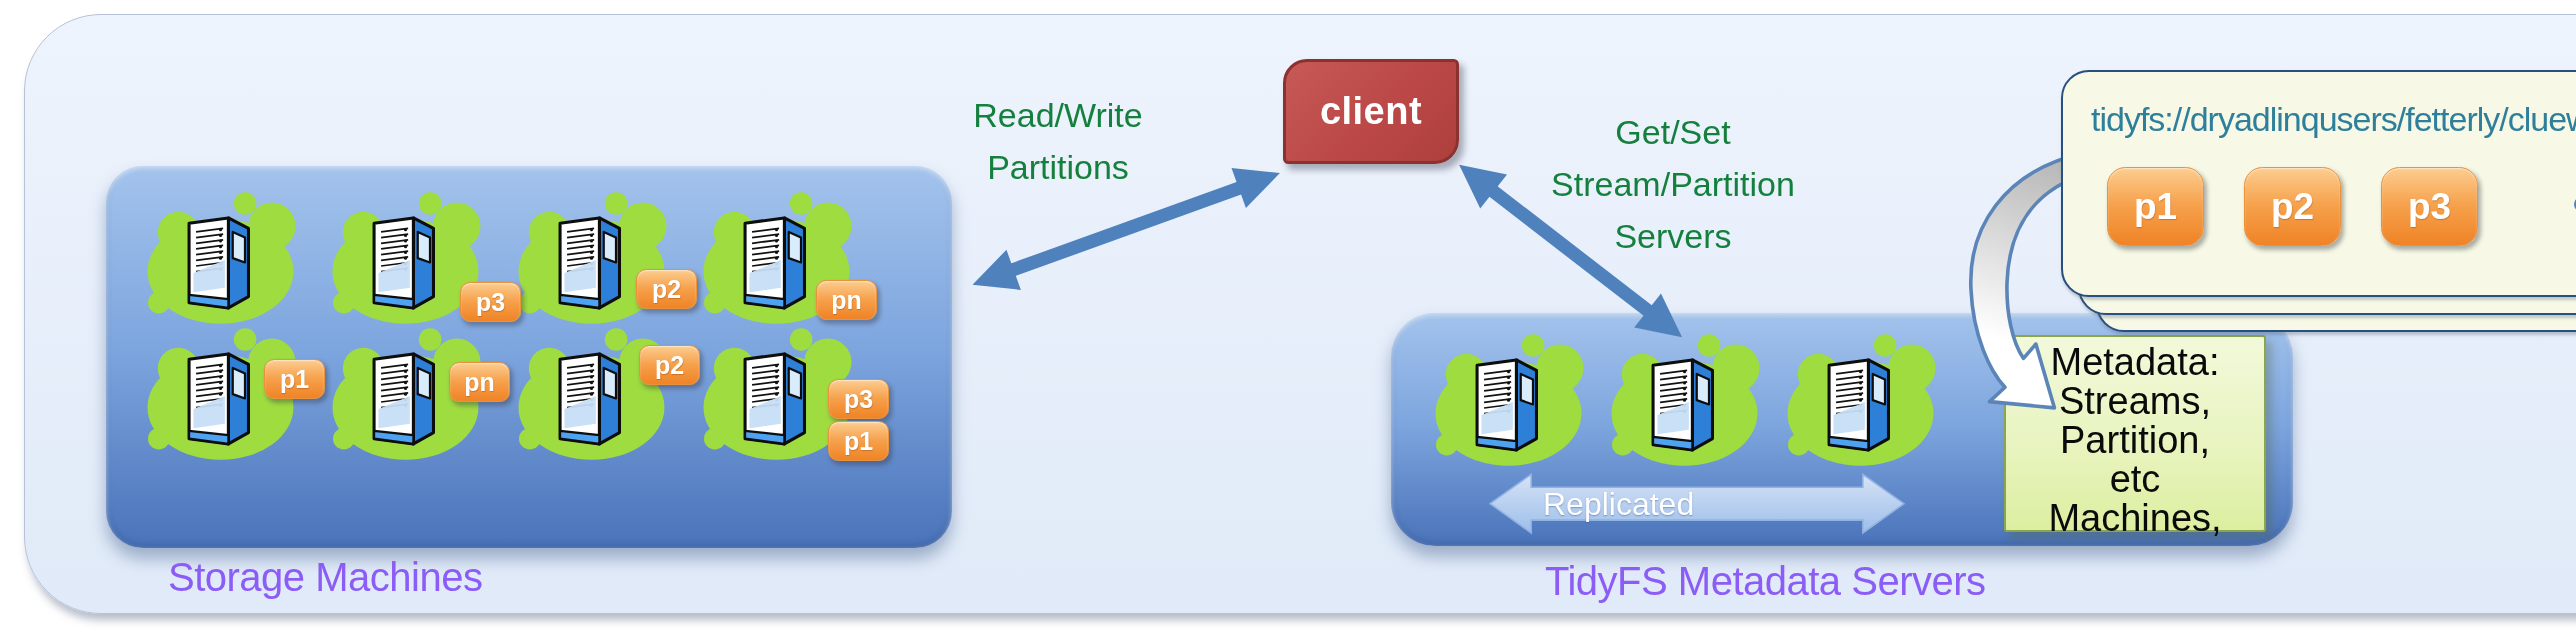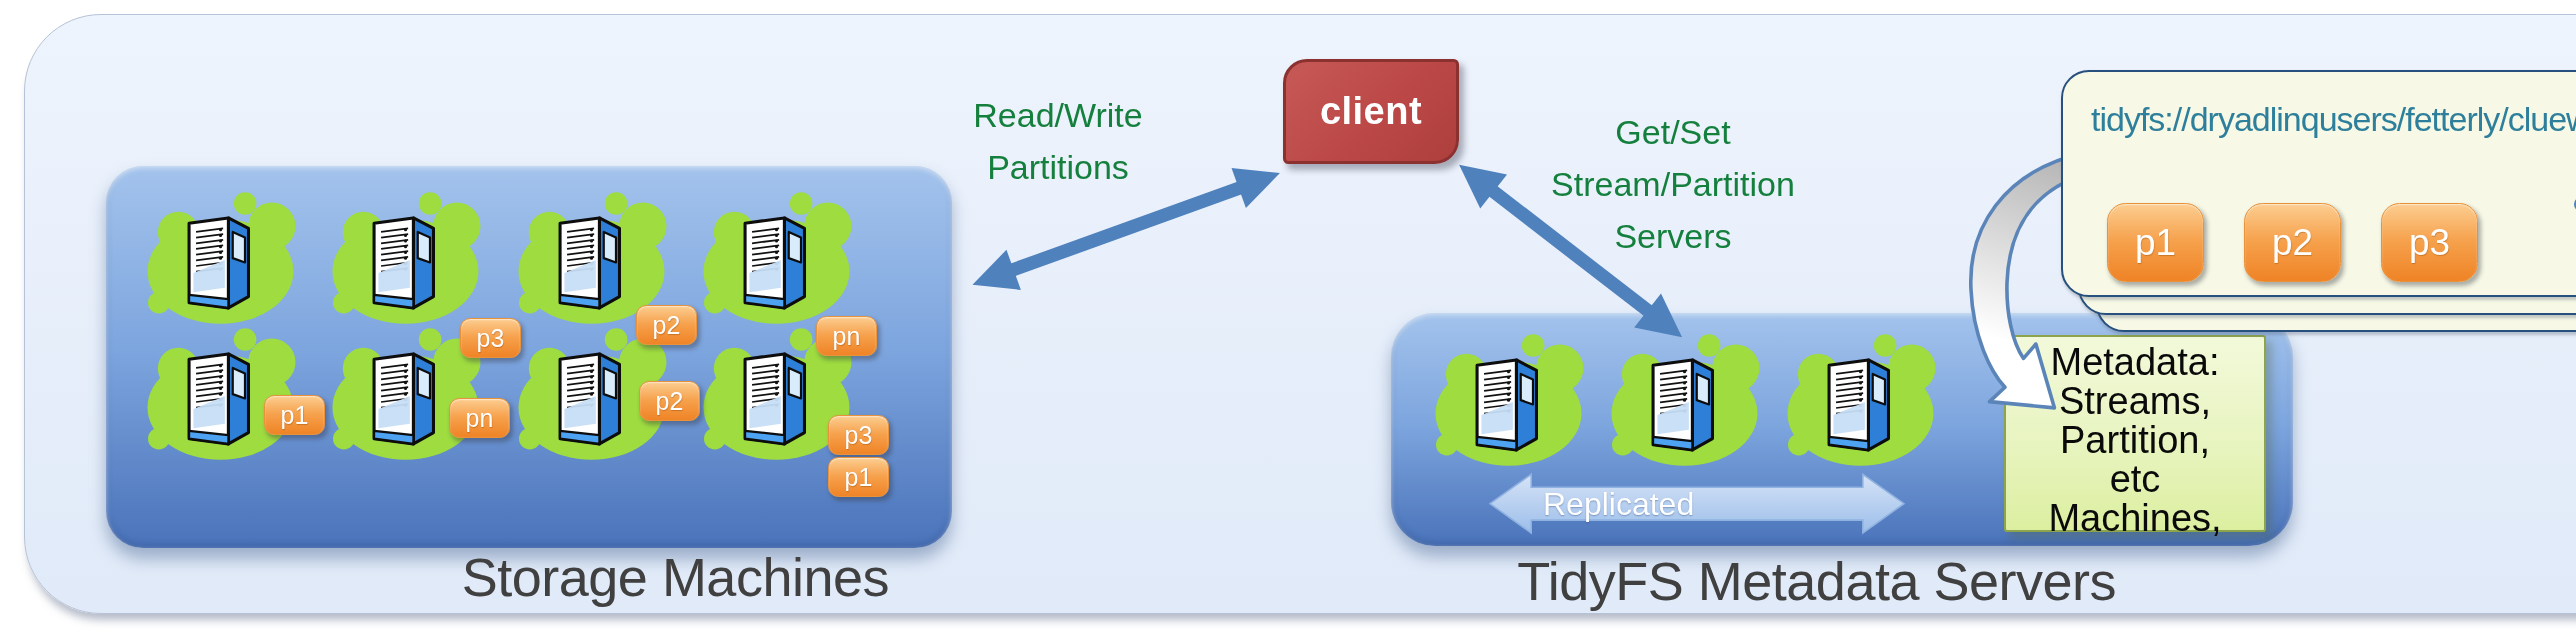--- a/index.html
+++ b/index.html
@@ -19,43 +19,42 @@
     position:absolute;border-radius:47px;
     background:linear-gradient(180deg,#a3c3ec 0%,#7da5de 48%,#4a73ba 100%);
     box-shadow:0 10.3px 15.5px rgba(45,75,125,.38), inset 0 2.1px 5.2px rgba(255,255,255,.55), inset 0 -3.1px 7.2px rgba(25,45,90,.22);
   }
   #storage-box{left:106px;top:166px;width:846px;height:382px;border-radius:37px;}
   #metadata-box{left:1391px;top:313px;width:902px;height:233px;border-radius:44px;}
   .cluster{position:absolute;width:185px;height:185px;}
   
   .chip{
     position:absolute;display:flex;align-items:center;justify-content:center;
-    color:#fff;font-weight:normal;
+    color:#fff;font-weight:bold;
     background:linear-gradient(180deg,#fccd90 0%,#f6a14c 48%,#ef8326 100%);
     border:1.5px solid #e8923c;
     box-shadow:2.1px 3.6px 4.6px rgba(50,50,60,.38), inset 0 1px 1.5px rgba(255,255,255,.55);
     text-shadow:0.5px 1px 1px rgba(120,60,0,.35);
-    margin-top:36px;
   }
   .chip-sm{width:59px;height:38px;border-radius:10.3px;font-size:25px;}
   .chip-lg{width:95px;height:77px;border-radius:18.5px;font-size:37px;}
   
   #client-box{
     position:absolute;left:1283px;top:59px;width:170px;height:99px;
     border-radius:24px 5.2px 24px 5.2px;
     background:linear-gradient(135deg,#c65956 0%,#bb4846 55%,#ad3f3d 100%);
     border:3.6px solid #8b3231;
     box-shadow:4.1px 5.2px 6.2px rgba(40,40,60,.35);
     display:flex;align-items:center;justify-content:center;
     color:#fff;font-size:38px;font-weight:bold;letter-spacing:0.5px;
   }
   
   .biglabel{
-    position:absolute;text-align:right;color:#404040;
-    font-size:54px;line-height:52px;letter-spacing:-0.5px;font-weight:400;
+    position:absolute;text-align:left;color:#8b5cf6;
+    font-size:40px;line-height:52px;letter-spacing:-0.5px;font-weight:400;
   }
   .annot{
     position:absolute;text-align:center;color:#15803d;
     font-size:34px;line-height:52px;font-weight:400;
   }
   
   .page{
     position:absolute;width:785px;height:223px;border-radius:28px;
     background:#f7f9e6;border:2.1px solid #27507e;
     box-shadow:1.5px 2.1px 3.1px rgba(90,100,120,.35);
@@ -555,16 +554,16 @@
     <div>Read/Write</div>
     <div>Partitions</div>
   </div>
   <div class="annot" style="left:1441px;top:106px;width:464px;">
     <div>Get/Set</div>
     <div>Stream/Partition</div>
     <div>Servers</div>
   </div>
 
   <div class="biglabel" style="left:168px;top:551px;width:721px;">Storage Machines</div>
-  <div class="biglabel" style="left:1395px;top:555px;width:721px;">TidyFS Metadata Servers</div>
+  <div class="biglabel" style="left:1545px;top:555px;width:721px;">TidyFS Metadata Servers</div>
 
 </div>
 
 
 </body></html>

